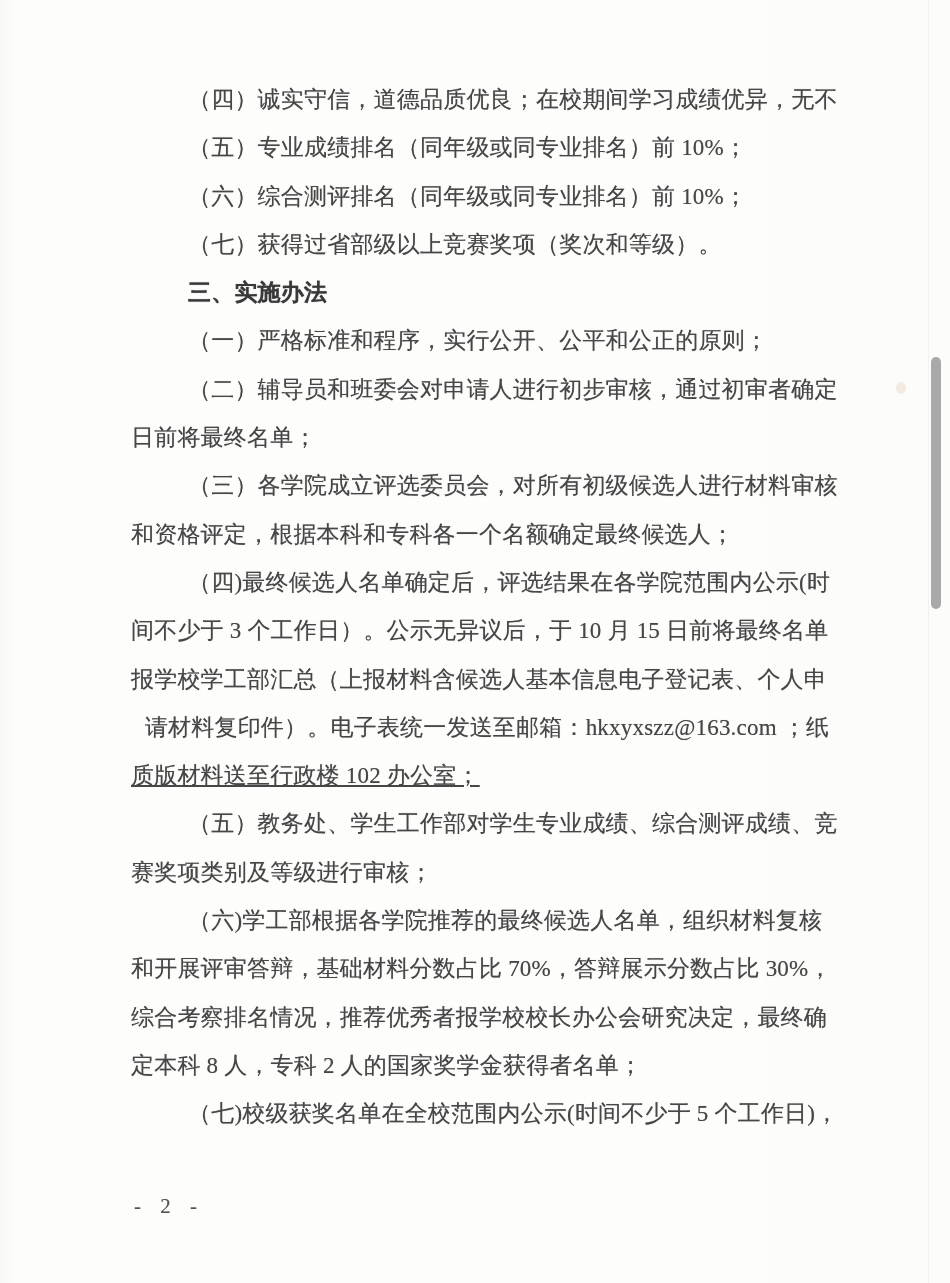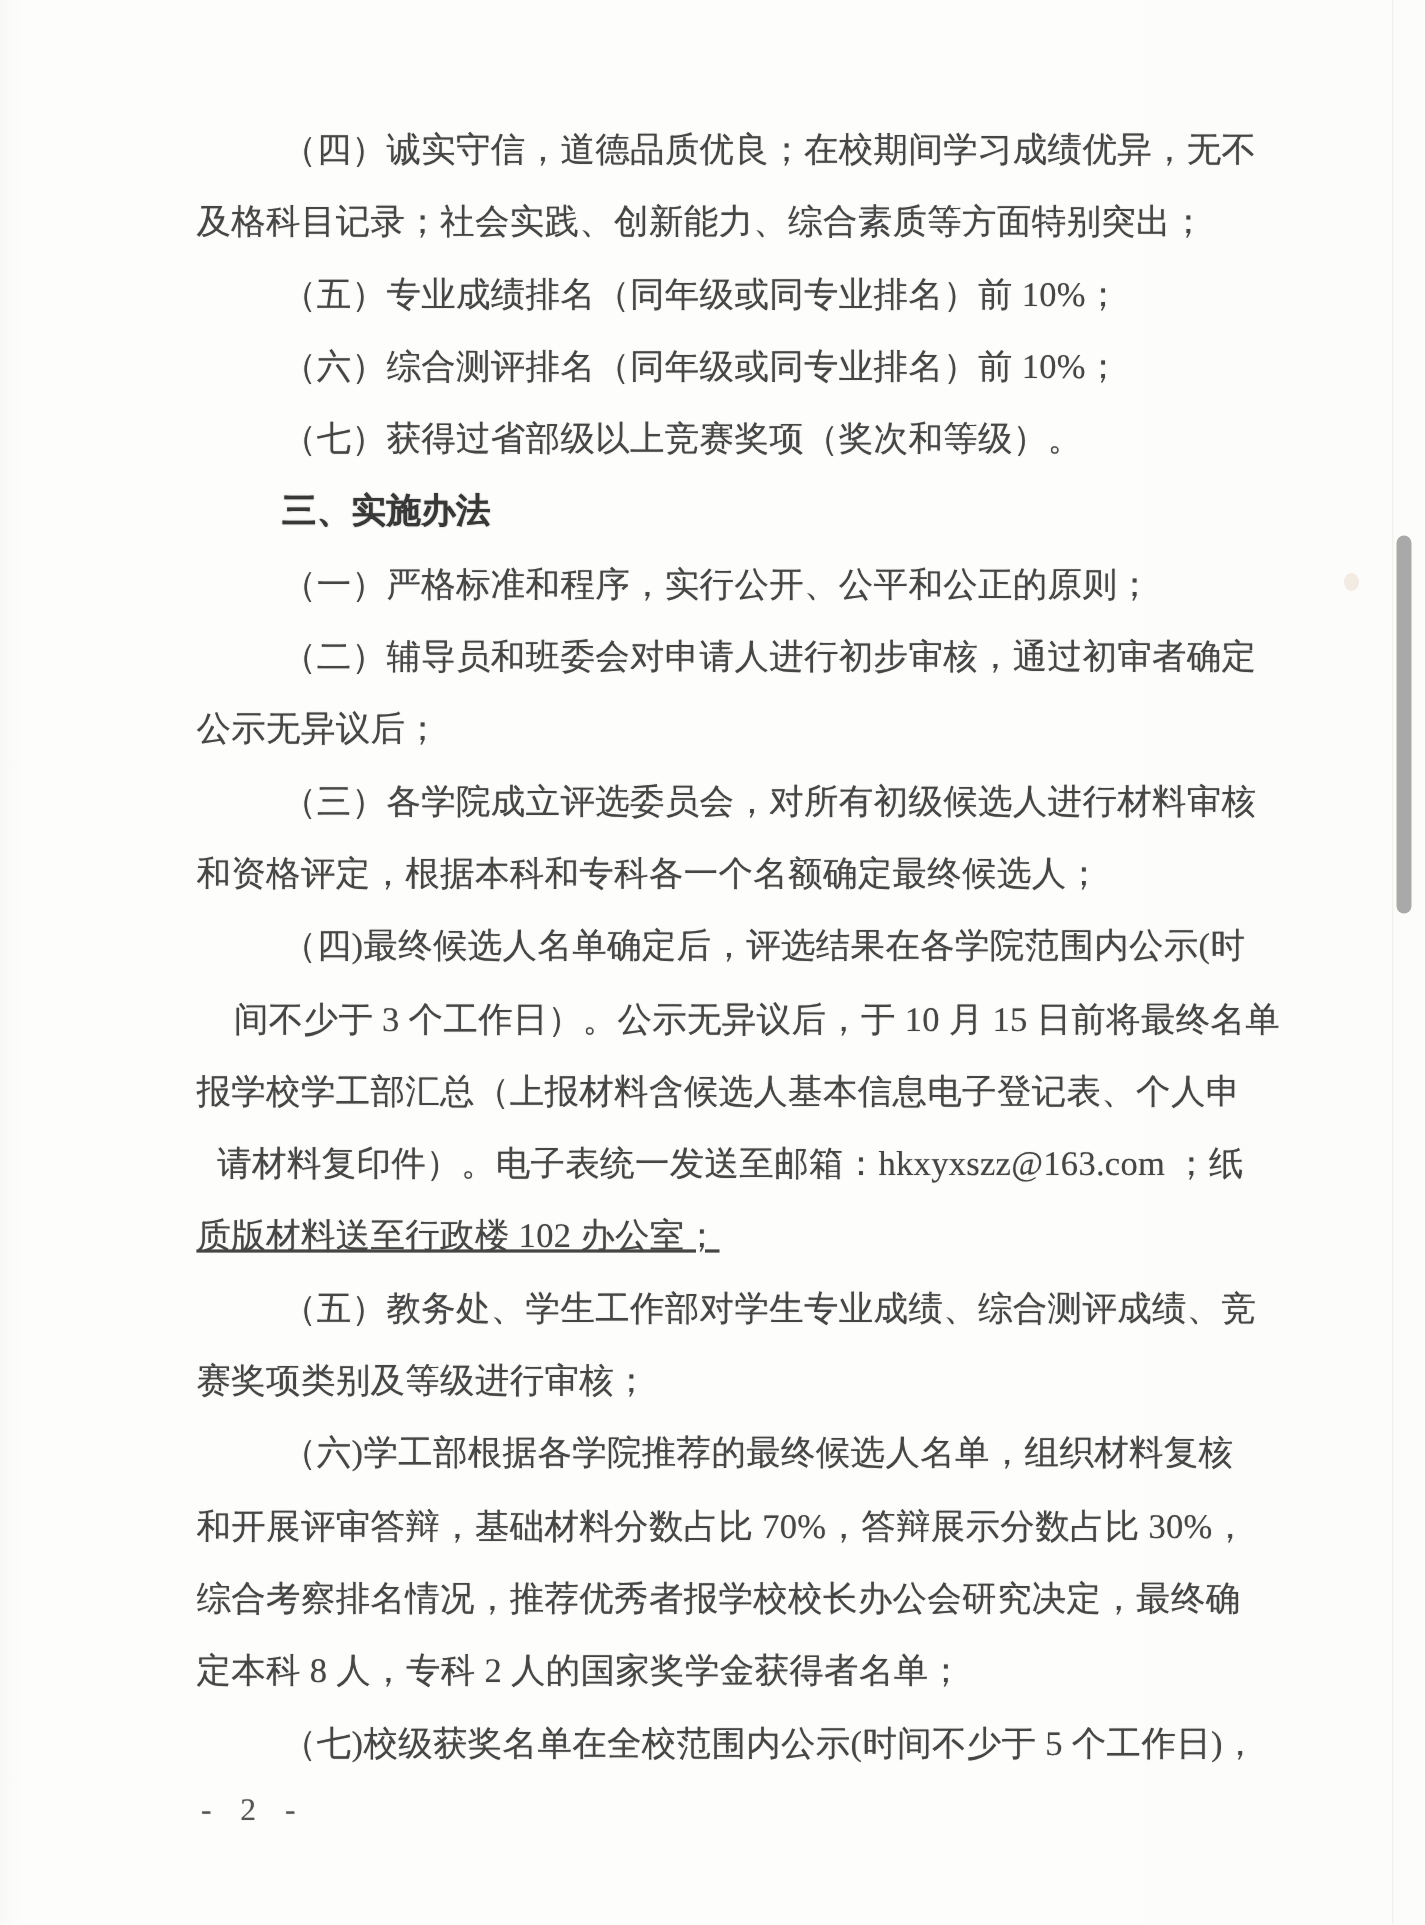--- a/index.html
+++ b/index.html
@@ -80,32 +80,31 @@
     background: rgba(214,178,148,0.25);
   }
 </style>
 </head>
 <body>
 
 <div class="viewer">
 
   <div class="doc-content">
     <div class="line indent" style="color: rgb(70, 70, 70);">（四）诚实守信，道德品质优良；在校期间学习成绩优异，无不</div>
-    <div class="line" style="color: rgb(70, 70, 70);">及格科目记录；社会实践、创新能力、综合素质等方面特别突出；</div>
     <div class="line indent" style="color: rgb(70, 70, 70);">（五）专业成绩排名（同年级或同专业排名）前 10%；</div>
     <div class="line indent" style="color: rgb(70, 70, 70);">（六）综合测评排名（同年级或同专业排名）前 10%；</div>
     <div class="line indent" style="color: rgb(70, 70, 70);">（七）获得过省部级以上竞赛奖项（奖次和等级）。</div>
     <div class="line indent heading">三、实施办法</div>
     <div class="line indent" style="color: rgb(70, 70, 70);">（一）严格标准和程序，实行公开、公平和公正的原则；</div>
     <div class="line indent" style="color: rgb(70, 70, 70);">（二）辅导员和班委会对申请人进行初步审核，通过初审者确定</div>
-    <div class="line" style="color: rgb(70, 70, 70);">公示无异议后；</div>
+    <div class="line" style="color: rgb(70, 70, 70);">日前将最终名单；</div>
     <div class="line indent" style="color: rgb(70, 70, 70);">（三）各学院成立评选委员会，对所有初级候选人进行材料审核</div>
     <div class="line" style="color: rgb(70, 70, 70);">和资格评定，根据本科和专科各一个名额确定最终候选人；</div>
     <div class="line indent" style="color: rgb(70, 70, 70);">（四)最终候选人名单确定后，评选结果在各学院范围内公示(时</div>
-    <div class="line" style="color: rgb(70, 70, 70); margin-left: 25px;">间不少于 3 个工作日）。公示无异议后，于 10 月 15 日前将最终名单</div>
+    <div class="line" style="color: rgb(70, 70, 70);">间不少于 3 个工作日）。公示无异议后，于 10 月 15 日前将最终名单</div>
     <div class="line" style="color: rgb(70, 70, 70);">报学校学工部汇总（上报材料含候选人基本信息电子登记表、个人申</div>
     <div class="line" style="color: rgb(70, 70, 70); text-align: center;">请材料复印件）。电子表统一发送至邮箱：hkxyxszz@163.com ；纸</div>
     <div class="line" style="color: rgb(70, 70, 70); text-decoration: underline;">质版材料送至行政楼 102 办公室；</div>
     <div class="line indent" style="color: rgb(70, 70, 70);">（五）教务处、学生工作部对学生专业成绩、综合测评成绩、竞</div>
     <div class="line" style="color: rgb(70, 70, 70);">赛奖项类别及等级进行审核；</div>
     <div class="line indent" style="color: rgb(70, 70, 70);">（六)学工部根据各学院推荐的最终候选人名单，组织材料复核</div>
     <div class="line" style="color: rgb(70, 70, 70);">和开展评审答辩，基础材料分数占比 70%，答辩展示分数占比 30%，</div>
     <div class="line" style="color: rgb(70, 70, 70);">综合考察排名情况，推荐优秀者报学校校长办公会研究决定，最终确</div>
     <div class="line" style="color: rgb(70, 70, 70);">定本科 8 人，专科 2 人的国家奖学金获得者名单；</div>
     <div class="line indent" style="color: rgb(70, 70, 70);">（七)校级获奖名单在全校范围内公示(时间不少于 5 个工作日)，</div>

